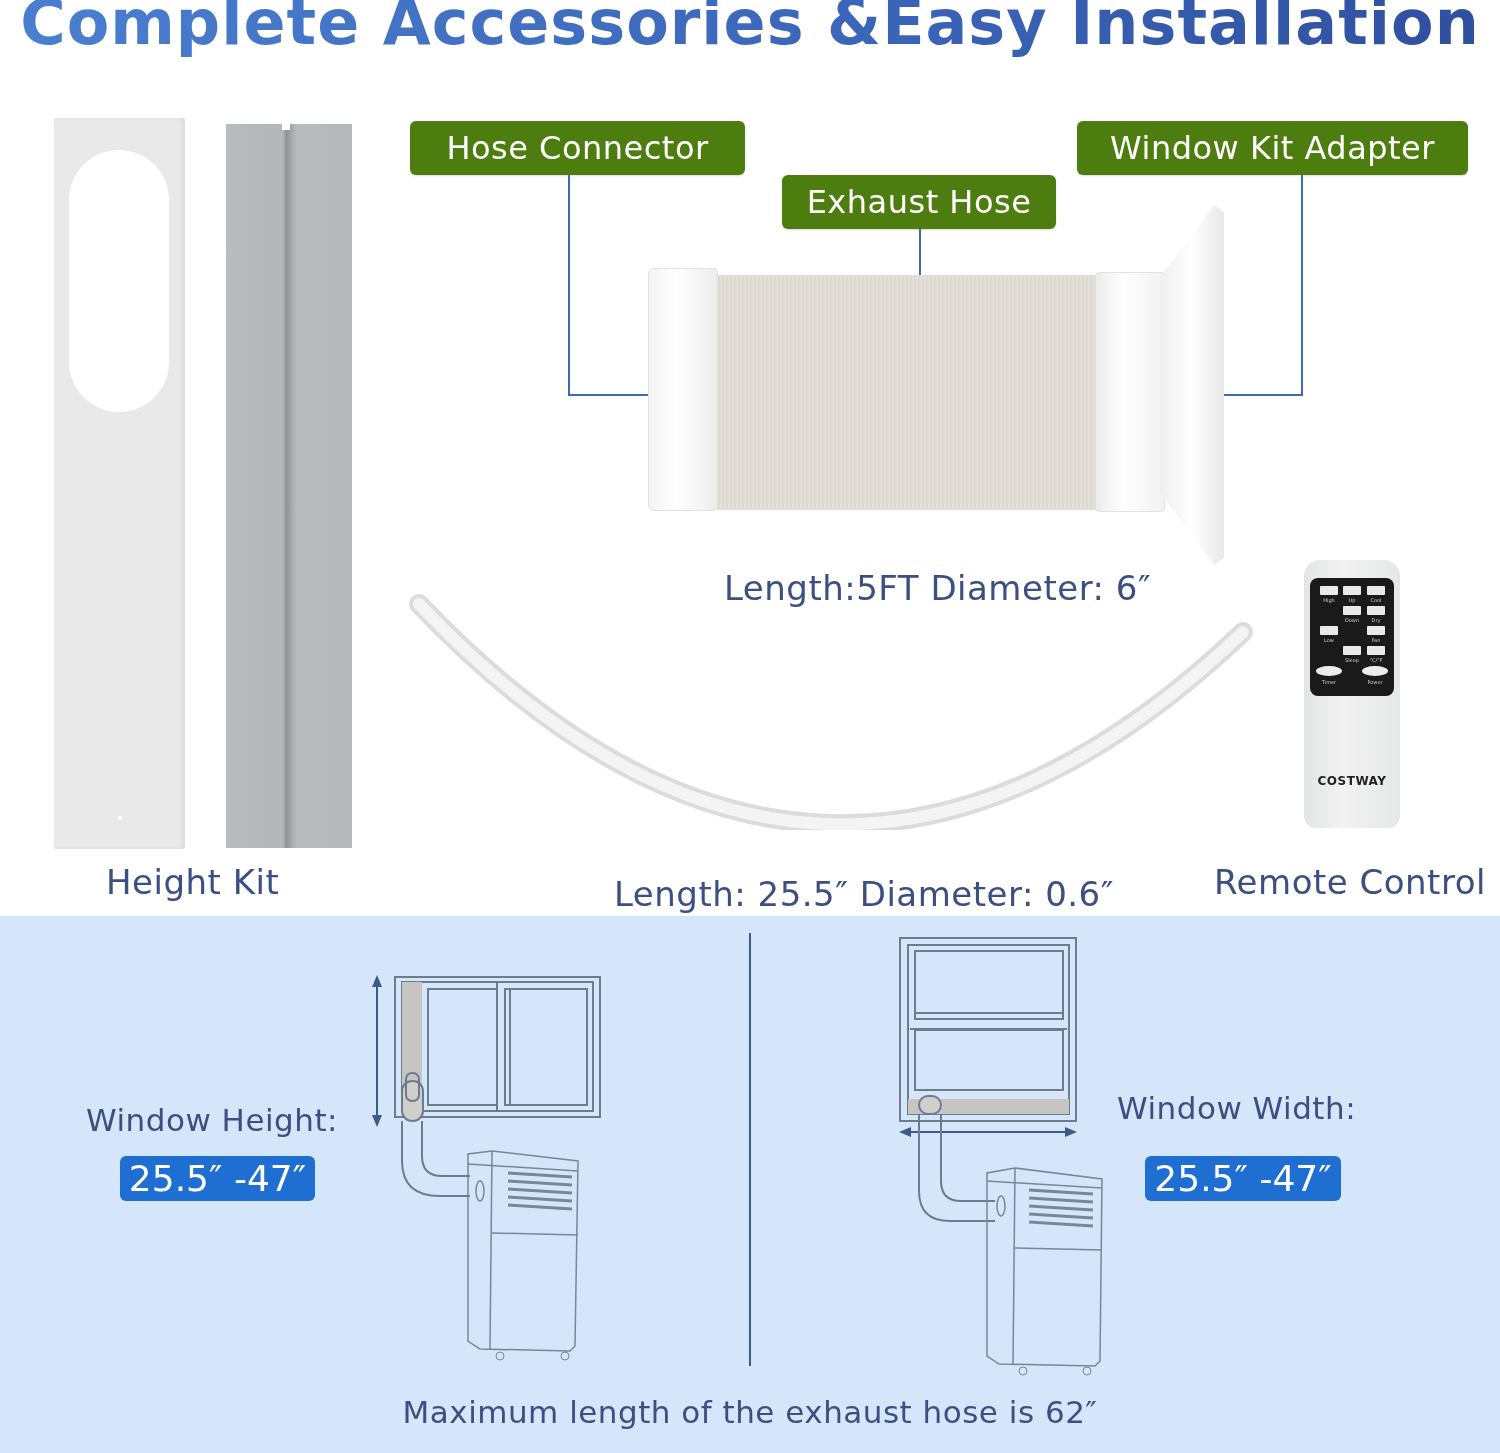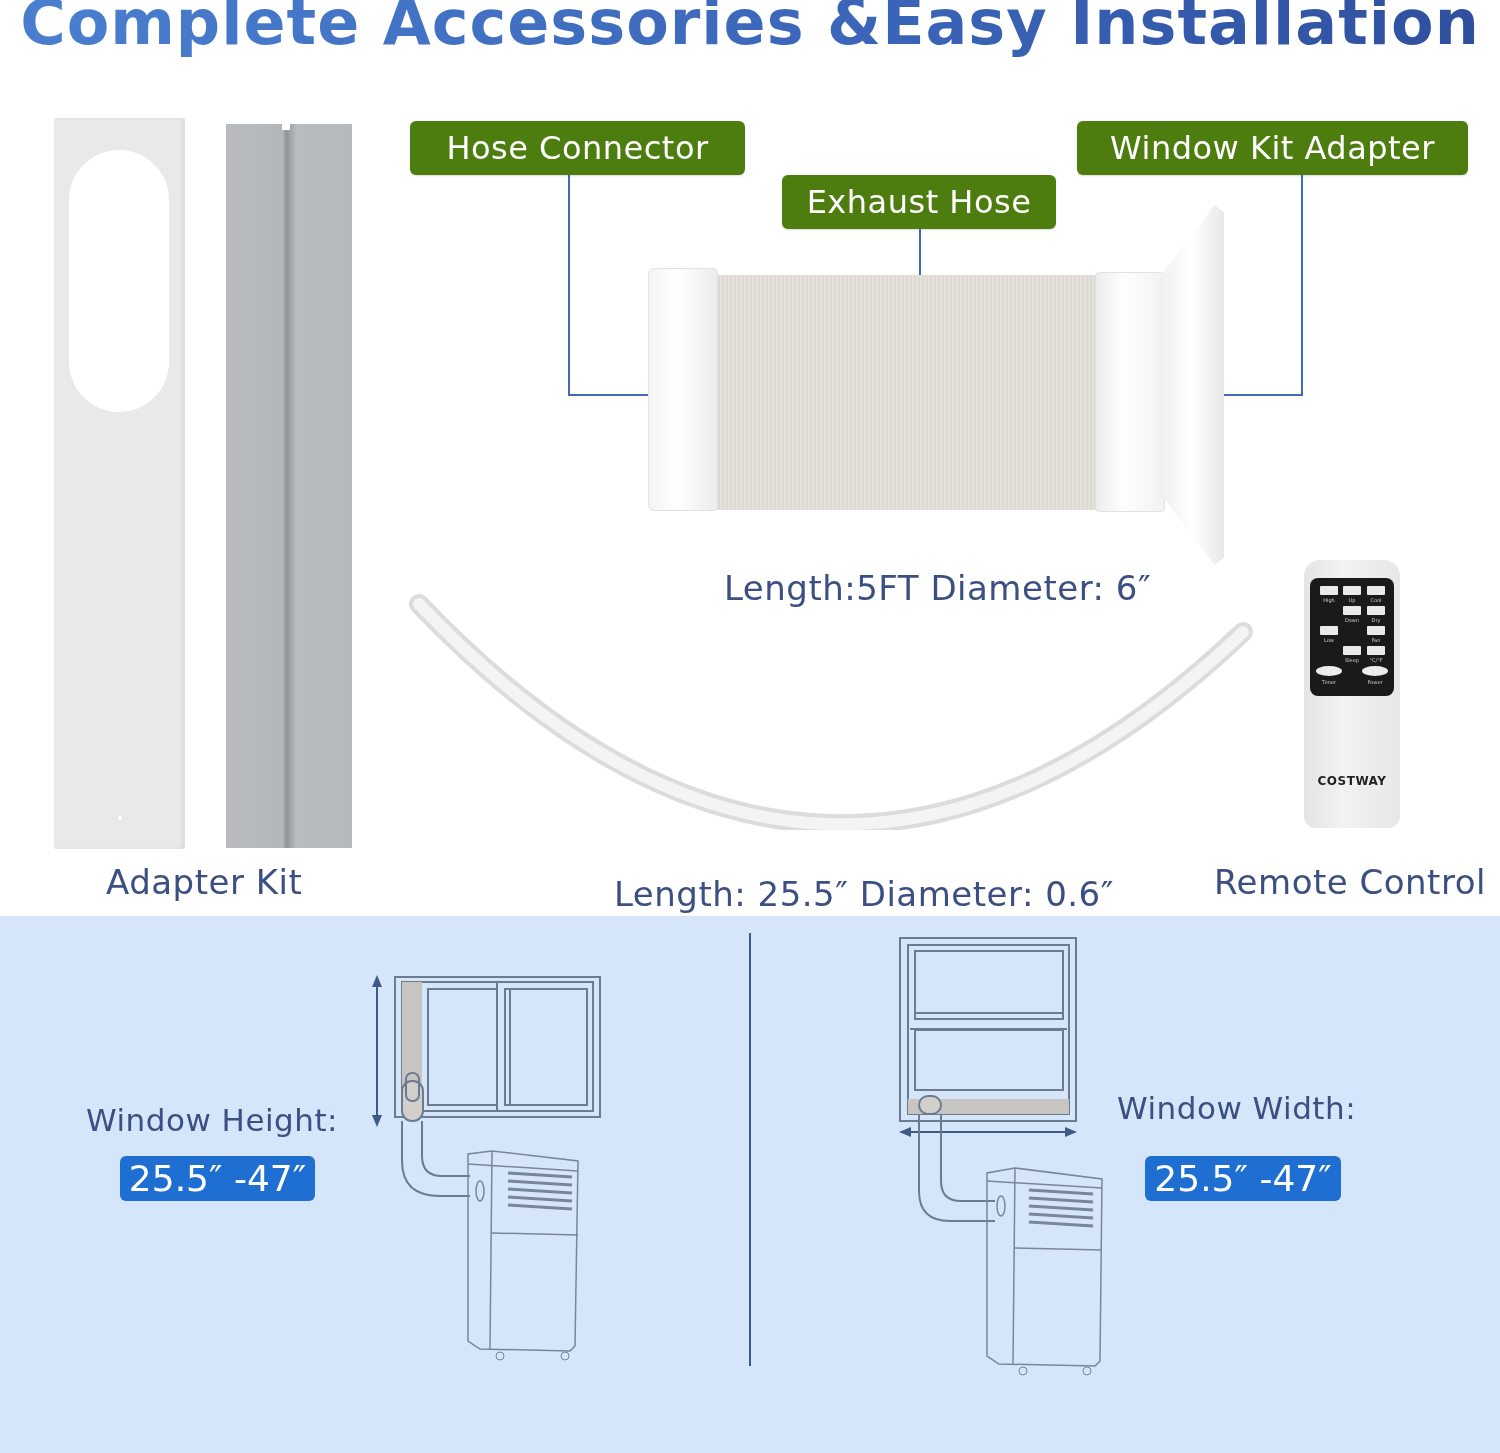--- a/index.html
+++ b/index.html
@@ -109,21 +109,21 @@
 
 <div class="title">Complete Accessories &amp;Easy Installation</div>
 
 <div class="abs panel-a">
   <div class="hole"></div>
   <div class="dot"></div>
 </div>
 <div class="abs panel-b">
   <div class="notch"></div>
 </div>
-<div class="caption" style="left:106px; top:862px;">Adapter Kit</div>
+<div class="caption" style="left:106px; top:862px;">Height Kit</div>
 
 <div class="callout" style="left:410px; top:121px; width:335px; height:54px;">Hose Connector</div>
 <div class="leader" style="left:568px; top:175px; width:2px; height:220px;"></div>
 <div class="leader" style="left:568px; top:394px; width:82px; height:2px;"></div>
 
 <div class="callout" style="left:782px; top:175px; width:274px; height:54px;">Exhaust Hose</div>
 <div class="leader" style="left:919px; top:229px; width:2px; height:46px;"></div>
 
 <div class="callout" style="left:1077px; top:121px; width:391px; height:54px;">Window Kit Adapter</div>
 <div class="leader" style="left:1301px; top:175px; width:2px; height:220px;"></div>
@@ -242,13 +242,14 @@
     </g>
     <ellipse cx="106" cy="270" rx="4" ry="10" fill="none" stroke="#7a8697" stroke-width="1.5"></ellipse>
     <line x1="120" y1="312" x2="207" y2="314" stroke="#7a8697" stroke-width="1.5"></line>
     <circle cx="128" cy="435" r="4" fill="none" stroke="#7a8697"></circle>
     <circle cx="192" cy="435" r="4" fill="none" stroke="#7a8697"></circle>
   </svg>
 
   <div class="spec-label" style="left:1117px; top:174px;">Window Width:</div>
   <div class="badge" style="left:1145px; top:240px; width:196px; height:45px;">25.5″ -47″</div>
 
+  <div class="footer-note">Maximum length of the exhaust hose is 62″</div>
 </div>
 
 </body></html>

